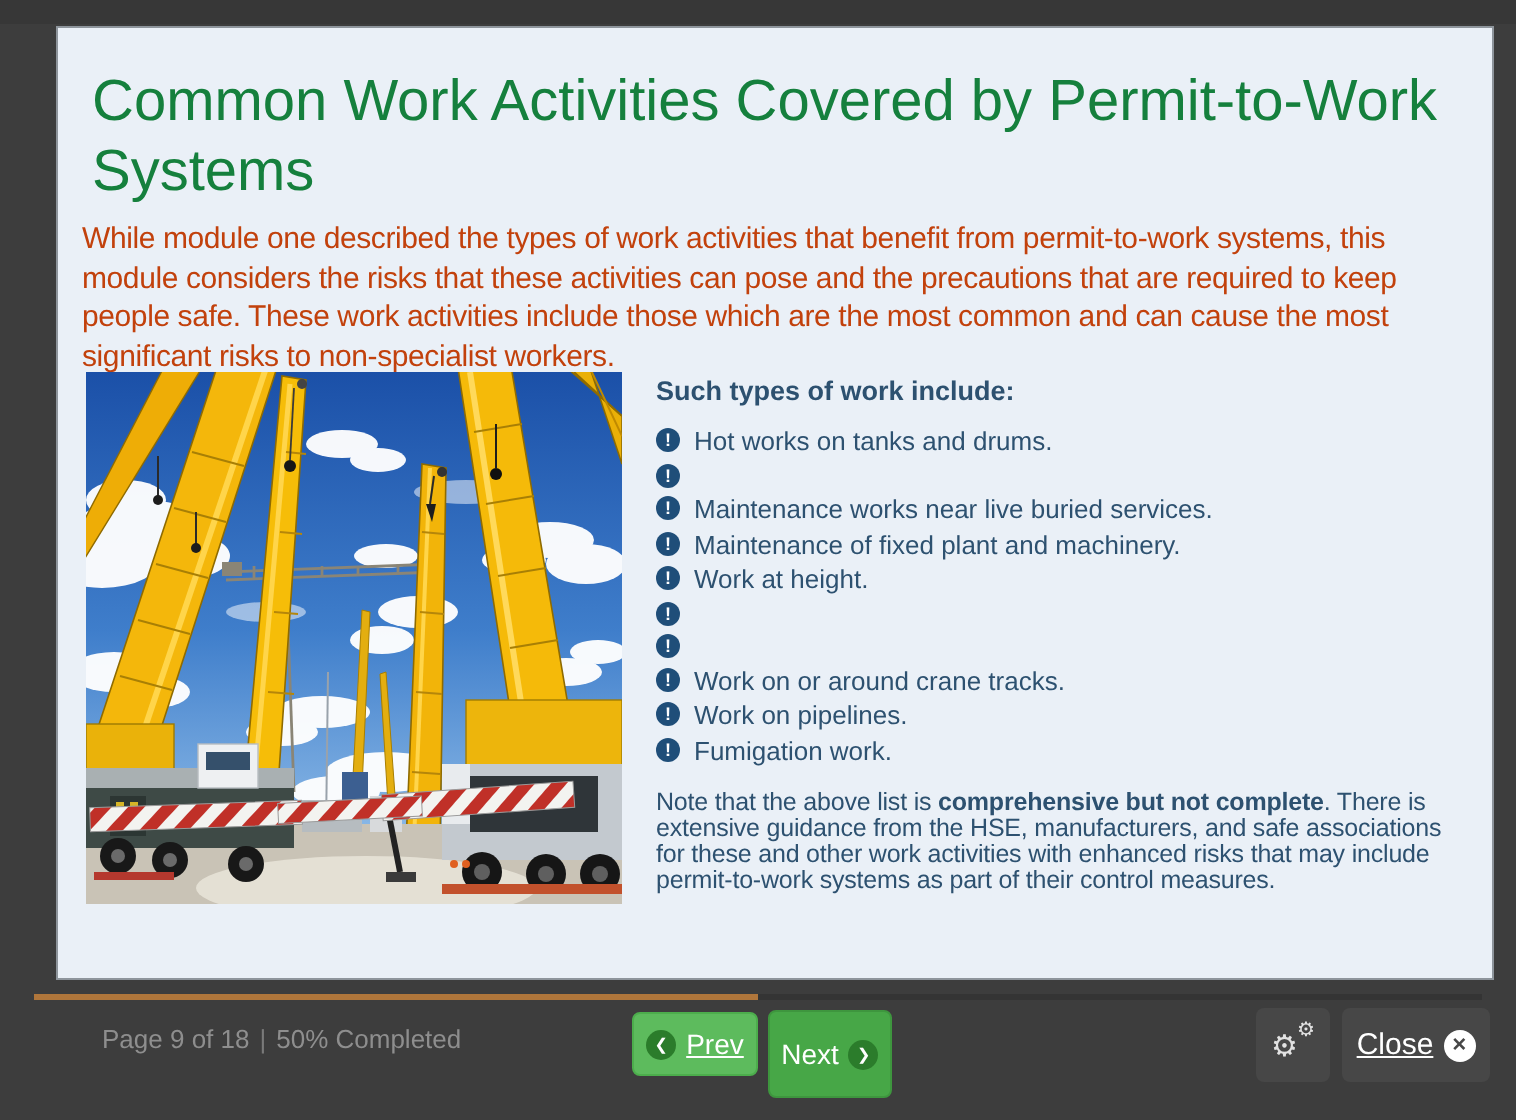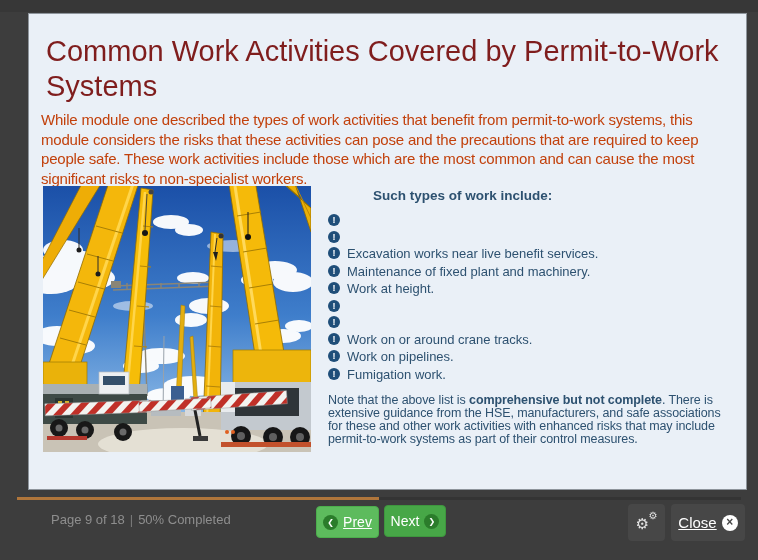--- a/index.html
+++ b/index.html
@@ -7,50 +7,50 @@
   body { font-family:"Liberation Sans", sans-serif; }
   .stage { position:relative; width:758px; height:560px; background:#3d3d3d; overflow:hidden; }
   .top-strip { position:absolute; left:0; top:0; width:758px; height:12px; background:#373737; }
 
   .panel {
     position:absolute; left:28px; top:13px; width:719px; height:477px;
     background:#eaf0f7; border:1px solid #8e959c; overflow:hidden;
   }
   .page-title {
     position:absolute; left:17px; top:20px; width:700px;
-    font-size:29px; line-height:35px; font-weight:400; color:#7f1d1d;
+    font-size:29px; line-height:35px; font-weight:400; color:#15803d;
   }
   .intro {
     position:absolute; left:12px; top:96px; width:688px;
     font-size:15px; line-height:19.5px; color:#c2410c; letter-spacing:-0.2px;
   }
   .photo-wrap { position:absolute; left:14px; top:172px; width:268px; height:266px; }
   .photo-wrap svg { display:block; }
 
   .right-col { position:absolute; left:299px; top:174px; width:404px; color:#2d5170; }
-  .list-heading { font-size:13.5px; font-weight:bold; line-height:15px;margin-left:45px; }
+  .list-heading { font-size:13.5px; font-weight:bold; line-height:15px; }
   .work-list { list-style:none; margin-top:11px; }
   .work-list li { display:flex; align-items:flex-start; gap:7px; margin-bottom:4.5px; font-size:13px; line-height:13px; }
   .excl-icon {
     flex:none; width:12px; height:12px; border-radius:50%; background:#1f4e79;
     color:#fff; font-size:9px; font-weight:bold; line-height:12px; text-align:center;
   }
   .note { margin-top:13px; width:400px; font-size:12.5px; line-height:13.2px; letter-spacing:-0.1px; }
   .note b { font-weight:bold; }
 
   .progress-track { position:absolute; left:17px; top:497px; width:724px; height:3px; background:#343434; }
   .progress-fill { height:100%; background:#b0763b; width:0; }
 
   .page-status { position:absolute; left:27px; top:512px; font-size:13px; color:#8e8e8e;margin-left:24px; }
   .page-status .sep { margin:0 5px; color:#7a7a7a; }
 
   .btn { position:absolute; display:flex; align-items:center; justify-content:center; gap:5px;
          border-radius:4px; color:#fff; cursor:pointer; }
   .btn-prev { left:316px; top:506px; width:63px; height:32px; background:#5dbb5d; border:1px solid #4cae4c; font-size:14px; }
-  .btn-next { left:384px; top:505px; width:62px; height:32px; background:#47a747; border:1px solid #3e963e; font-size:14px; }
+  .btn-next { left:384px; top:505px; width:62px; height:44px; background:#47a747; border:1px solid #3e963e; font-size:14px; }
   .btn-prev .label { text-decoration:underline; }
   .chev { flex:none; width:15px; height:15px; border-radius:50%; background:#2b7c2b;
           color:#fff; font-size:8px; line-height:15px; text-align:center; }
   .btn-dark { background:#474747; }
   .btn-gear { left:628px; top:504px; width:37px; height:37px; }
   .cogs { position:relative; width:22px; height:20px; color:#e2e2e2; }
   .cog-a { position:absolute; left:0; top:3px; font-size:15px; line-height:15px; }
   .cog-b { position:absolute; right:0; top:-2px; font-size:10px; line-height:10px; }
   .btn-close { left:671px; top:504px; width:74px; height:37px; font-size:15px; }
   .btn-close .label { text-decoration:underline;text-align:center; }
@@ -231,27 +231,28 @@
 
         <rect x="96" y="214" width="72" height="10" fill="url(#hz)" stroke="#9a9a9a" stroke-width="0.5" transform="rotate(-3 130 219)"></rect>
       </svg>
     </div>
 
     <div class="right-col">
       <div class="list-heading">Such types of work include:</div>
       <ul class="work-list">
         <li>
             <span class="excl-icon">!</span>
-          </li>
-        <li>
-            <span class="excl-icon">!</span>
-          </li>
-        <li>
-            <span class="excl-icon">!</span>
-            <span>Excavation works near live benefit services.</span>
+            <span>Hot works on tanks and drums.</span>
+          </li>
+        <li>
+            <span class="excl-icon">!</span>
+          </li>
+        <li>
+            <span class="excl-icon">!</span>
+            <span>Maintenance works near live buried services.</span>
           </li>
         <li>
             <span class="excl-icon">!</span>
             <span>Maintenance of fixed plant and machinery.</span>
           </li>
         <li>
             <span class="excl-icon">!</span>
             <span>Work at height.</span>
           </li>
         <li>

